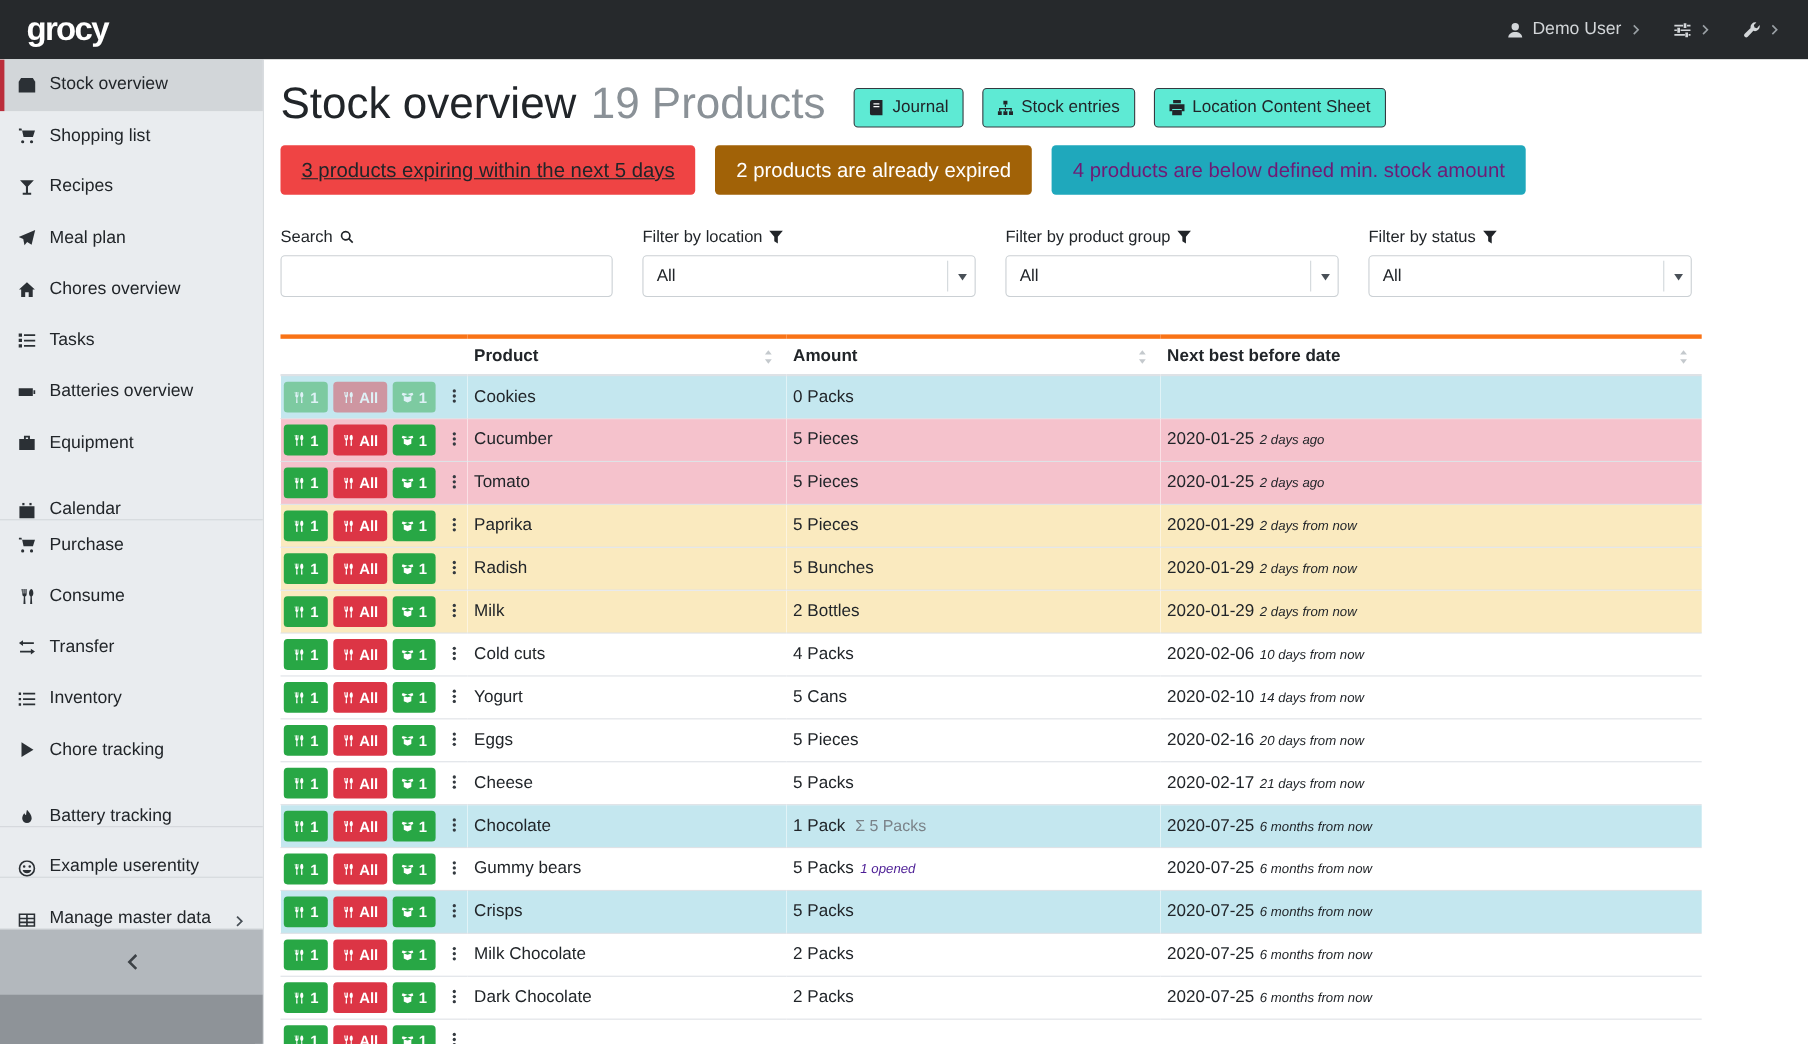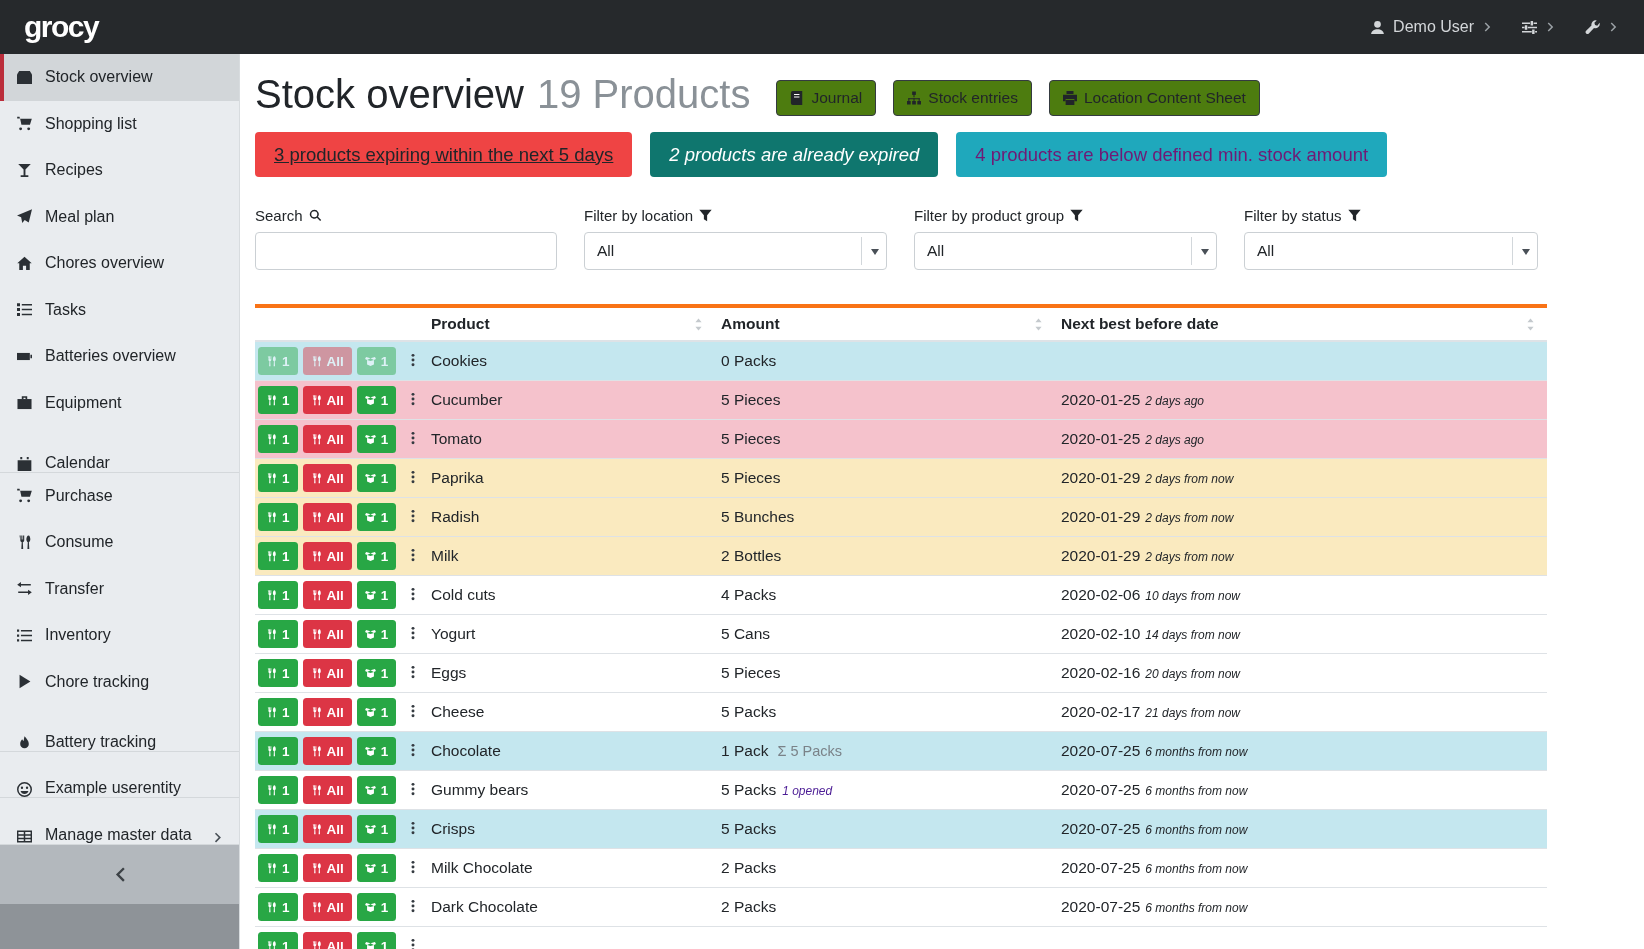--- a/index.html
+++ b/index.html
@@ -37,21 +37,21 @@
   .sidebar-rest { flex:1 1 auto; background:#8e9398; }
 
   
   .main { overflow:hidden; padding:18px 0 0 15px; background:#fff; }
   .content { width:1292px; }
 
   .title-row { display:flex; align-items:center; margin-bottom:16px; }
   h1 { font-size:40px; font-weight:500; color:#212529; line-height:1.1; }
   .subtitle { font-size:40px; font-weight:400; color:#8a9197; margin-left:13px; line-height:1.1; }
   .toolbar { display:flex; align-items:center; gap:17px; margin-left:26px; padding-top:8px; }
-  .tbtn { display:flex; align-items:center; gap:7px; background:#4d7c0f; border:1px solid #343a40;
+  .tbtn { display:flex; align-items:center; gap:7px; background:#5eead4; border:1px solid #343a40;
     border-radius:4px; color:#212529; font-size:15.5px; padding:8px 13px; cursor:pointer;
     font-family:inherit; white-space:nowrap; }
   .tbtn .ic { font-size:14px; color:#212529; }
 
   .banners { display:flex; gap:18px; margin-bottom:30px; }
   .banner { height:45px; display:flex; align-items:center; padding:0 19px; border-radius:4px;
     font-size:18.5px; font-weight:400; cursor:pointer; white-space:nowrap; }
 
   .filters { display:grid; grid-template-columns:302px 303px 303px 294px; column-gap:27px; }
   .filter-label { display:flex; align-items:center; gap:6px; font-size:15px; margin-bottom:8px; }
@@ -334,21 +334,21 @@
               </span>
               <span>Location Content Sheet</span>
             </button>
           </div>
       </div>
 
       <div class="banners">
           <div class="banner" style="background: #ef4444; color: rgb(33, 37, 41); text-decoration: underline;">
             <span>3 products expiring within the next 5 days</span>
           </div>
-          <div class="banner" style="background: #0f766e; color: rgb(255, 255, 255); font-style: italic;">
+          <div class="banner" style="background: #a16207; color: rgb(255, 255, 255);">
             <span>2 products are already expired</span>
           </div>
           <div class="banner" style="background: rgb(31, 168, 188); color: #701a75;">
             <span>4 products are below defined min. stock amount</span>
           </div>
         </div>
 
       <div class="filters">
         <div class="filter-col">
           <div class="filter-label">

